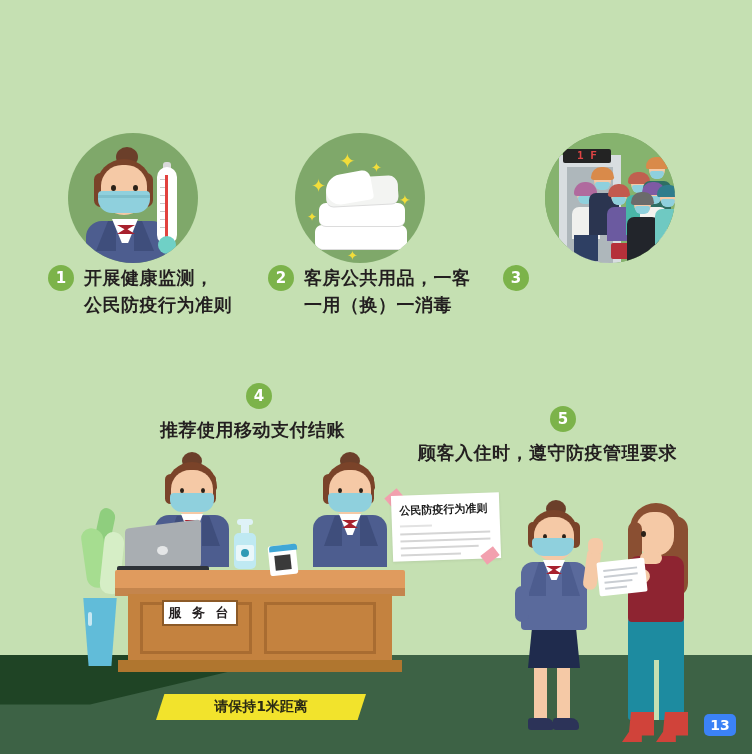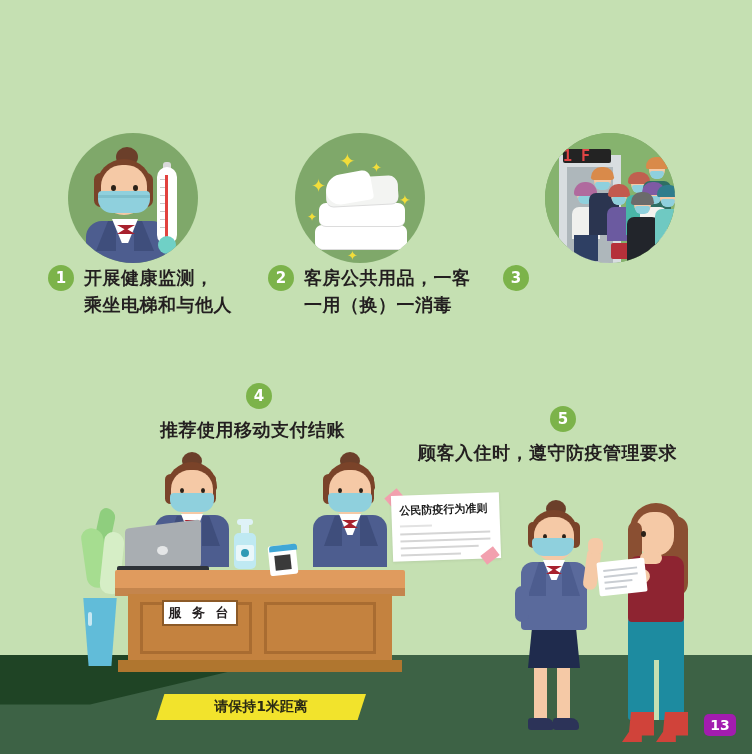--- a/index.html
+++ b/index.html
@@ -52,21 +52,21 @@
   .tw-m{left:24px;top:70px;width:86px;height:23px;}
   .tw-t{left:31px;top:44px;width:72px;height:28px;border-radius:14px 9px 7px 7px;transform:rotate(-3deg);background:#f3f4f2;}
   .tw-f{position:absolute;left:31px;top:40px;width:46px;height:30px;background:#ffffff;border-radius:16px 8px 4px 14px;transform:rotate(-10deg);}
   .spark{position:absolute;color:#f2dd3a;font-size:15px;line-height:1;}
 
   
   .ele-wall{position:absolute;left:0;top:0;width:130px;height:130px;background:#86b36e;}
   .ele-cab{position:absolute;left:14px;top:22px;width:62px;height:108px;background:#d8dde0;}
   .ele-inner{position:absolute;left:22px;top:34px;width:46px;height:96px;background:#aeb7bb;}
   .ele-disp{position:absolute;left:18px;top:16px;width:48px;height:14px;background:#232323;border-radius:2px;}
-  .ele-disp span{color:#e04444;font-size:15px;font-weight:700;display:block;text-align:left;line-height:14px;font-family:"DejaVu Sans Mono",monospace;}
+  .ele-disp span{color:#e04444;font-size:11px;font-weight:700;display:block;text-align:center;line-height:14px;font-family:"DejaVu Sans Mono",monospace;}
   .p{position:absolute;}
   .p .h{position:absolute;border-radius:50%;}
   .p .bd{position:absolute;border-radius:7px 7px 0 0;}
   .p .mk{position:absolute;background:#8fd0dd;border-radius:2px 2px 6px 6px;}
 
   
   .badge{
     position:absolute;width:26px;height:26px;border-radius:50%;
     background:#7cb34a;color:#fff;font-size:15px;font-weight:700;
     display:flex;align-items:center;justify-content:center;
@@ -183,21 +183,21 @@
   .tape-strip{
     position:absolute;left:156px;top:694px;width:210px;height:26px;background:#f2e32c;
     clip-path:polygon(4% 0,100% 0,96% 100%,0 100%);
     display:flex;align-items:center;justify-content:center;
   }
   .tape-strip span{font-size:14px;font-weight:700;color:#2a2a14;font-family:"DejaVu Sans",sans-serif;}
 
   
   .pagenum{
     position:absolute;left:704px;top:714px;width:32px;height:22px;border-radius:5px;
-    background:#a21caf;color:#ffffff;font-size:14px;font-weight:700;
+    background:#3b82f6;color:#ffffff;font-size:14px;font-weight:700;
     display:flex;align-items:center;justify-content:center;font-family:"DejaVu Sans",sans-serif;
   }
 </style>
 </head>
 <body>
 
 <div id="poster">
 
 
   <div class="circ" id="circ1">
@@ -297,21 +297,21 @@
     <div class="p" style="left:112px;top:56px">
       <div class="h" style="left:3px;top:0;width:16px;height:18px;background:#f5c9a6"></div>
       <div class="h" style="left:0;top:-4px;width:22px;height:12px;background:#2f7c8c;border-radius:11px 11px 3px 3px"></div>
       <div class="mk" style="left:4px;top:10px;width:14px;height:8px"></div>
       <div class="bd" style="left:-2px;top:20px;width:26px;height:44px;background:#6fc9c2"></div>
     </div>
   </div>
 
   <div class="badge" id="b1">1</div>
   <div class="cap" id="cap1">开展健康监测，
-乘坐电梯和与他人</div>
+公民防疫行为准则</div>
 
   <div class="badge" id="b2">2</div>
   <div class="cap" id="cap2">客房公共用品，一客
 一用（换）一消毒</div>
 
   <div class="badge" id="b3">3</div>
 
   <div class="badge" id="b4">4</div>
   <div class="cap" id="cap4">推荐使用移动支付结账</div>
 

